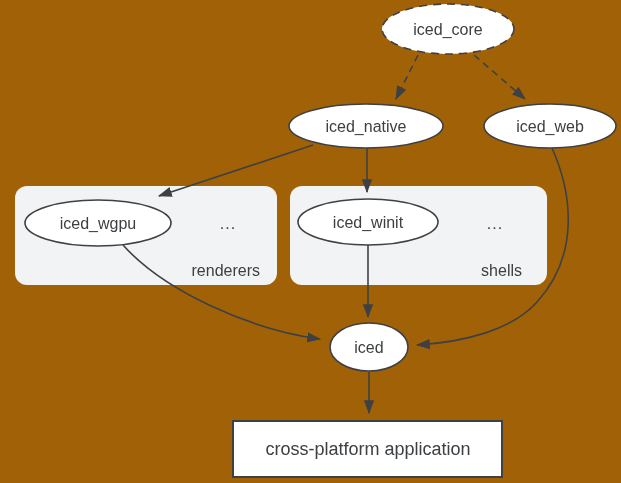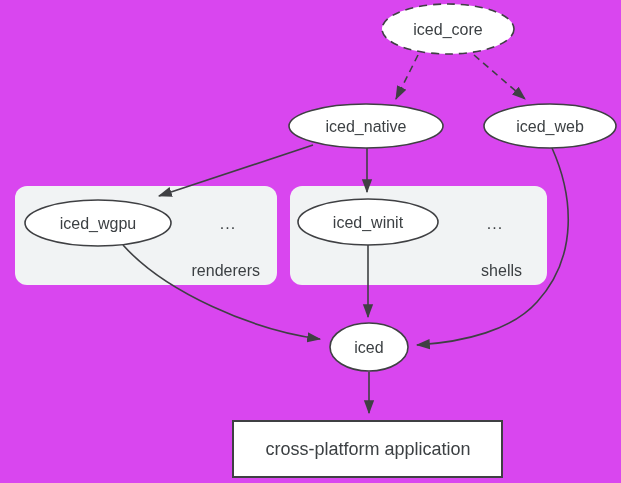--- a/index.html
+++ b/index.html
@@ -4,21 +4,21 @@
 <style>
   html, body {
     margin: 0;
     padding: 0;
     background: #ffffff;
   }
   .stage {
     position: relative;
     width: 621px;
     height: 483px;
-    background: #d946ef;
+    background: #a16207;
     font-family: "Liberation Sans", sans-serif;
     overflow: hidden;
   }
   svg text {
     font-family: "Liberation Sans", sans-serif;
     fill: #3c4043;
     font-size: 16px;
   }
   svg .node-shape {
     fill: #ffffff;

